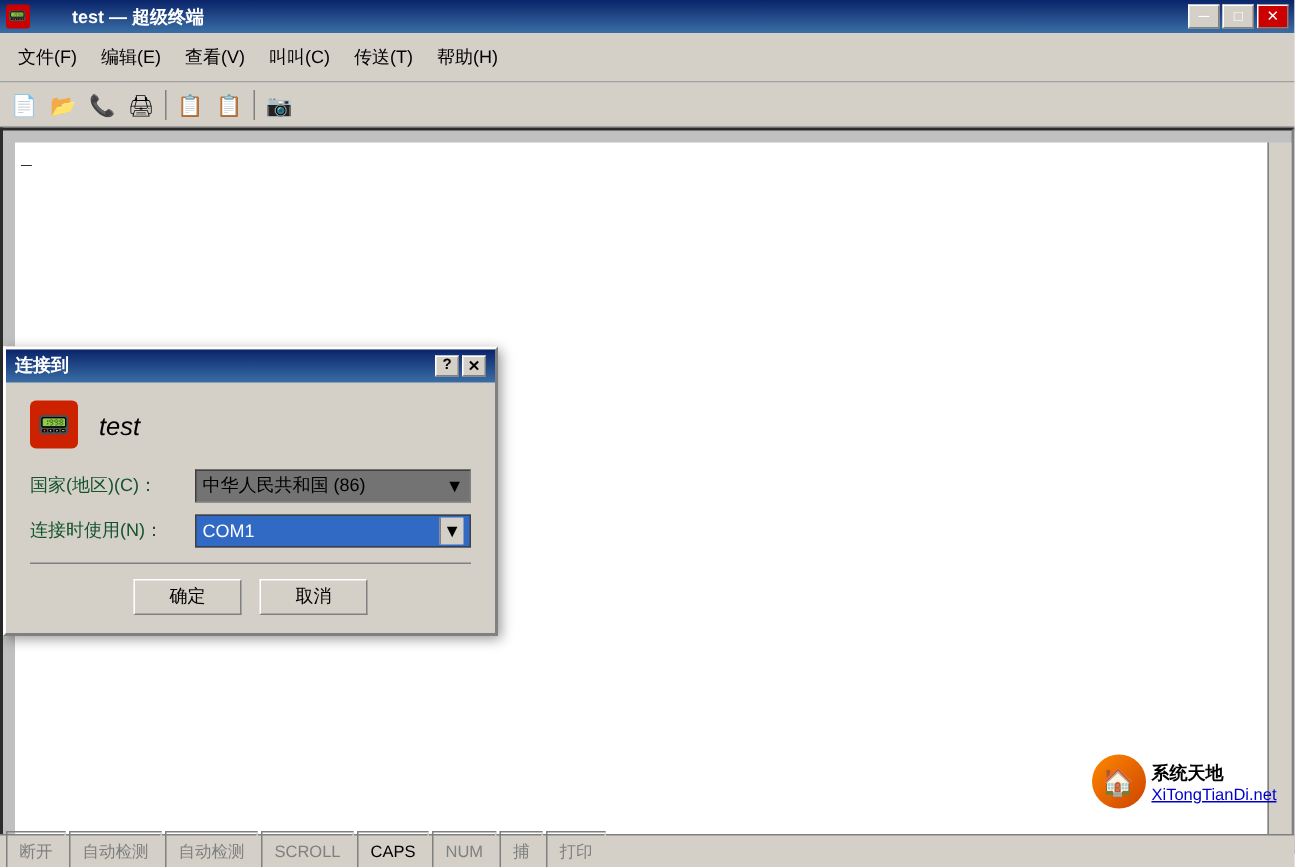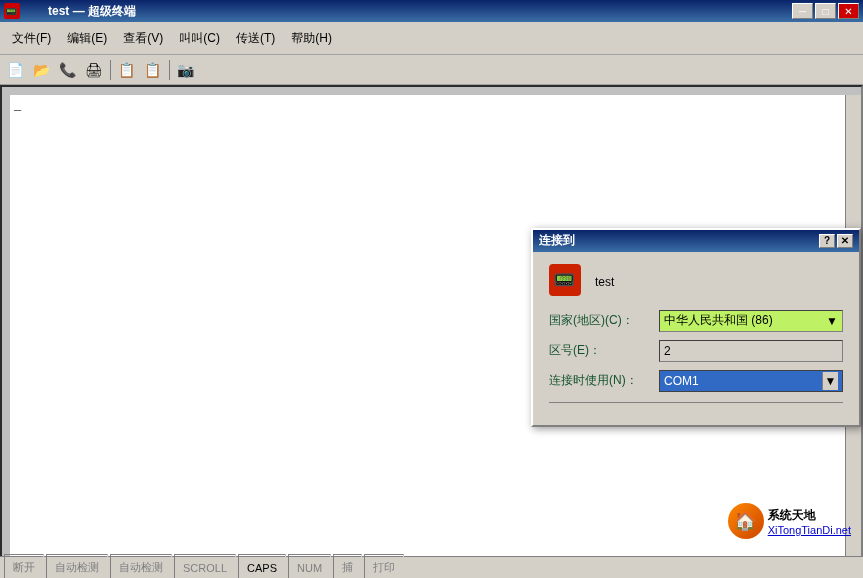--- a/index.html
+++ b/index.html
@@ -138,21 +138,21 @@
       background: #d4d0c8;
       border-left: 1px solid #808080;
     }
 
     
     .dialog-overlay {
       position: absolute;
       top: 0; left: 0; right: 0; bottom: 0;
       display: flex;
       align-items: center;
-      justify-content: flex-end;
+      justify-content: flex-start;
     }
 
     
     .dialog {
       background: #d4d0c8;
       border: 2px solid #ffffff;
       border-right-color: #808080;
       border-bottom-color: #808080;
       width: 330px;
       box-shadow: 2px 2px 8px rgba(0,0,0,0.4);
@@ -225,22 +225,23 @@
       width: 32px;
       height: 32px;
       background: #cc2200;
       border-radius: 4px;
       display: flex;
       align-items: center;
       justify-content: center;
       font-size: 18px;
     }
     .dialog-name {
-      font-size: 12px;
-      color: #000;
+      font-size: 17px;
+      color: #000;
+      font-style: italic;
     }
 
     .dialog-description {
       font-size: 12px;
       margin-bottom: 12px;
       color: #000;
     }
 
     
     .form-row {
@@ -255,21 +256,21 @@
       text-align: left;
     }
     .form-control {
       flex: 1;
     }
 
     
     .form-select {
       width: 100%;
       height: 22px;
-      background: #bef264;
+      background: #737373;
       border: 1px solid #808080;
       border-top-color: #404040;
       border-left-color: #404040;
       font-size: 12px;
       padding: 1px 4px;
       color: #000;
       display: flex;
       align-items: center;
       justify-content: space-between;
       cursor: pointer;
@@ -478,40 +479,38 @@
         <div class="form-row">
           <label class="form-label">国家(地区)(C)：</label>
           <div class="form-control">
             <div class="form-select">
               <span>中华人民共和国 (86)</span>
               <span>▼</span>
             </div>
           </div>
         </div>
 
-        <div class="form-row">
-          <label class="form-label">区号(E)：</label>
-          <div class="form-control">
-            <input class="form-input form-input-readonly" type="text" value="2" readonly="" style="background: rgb(212, 208, 200); border-width: 1px; border-style: solid; border-color: rgb(64, 64, 64) rgb(128, 128, 128) rgb(128, 128, 128) rgb(64, 64, 64); border-image: initial;">
-          </div>
-        </div>
 
 
         <div class="form-row">
           <label class="form-label">连接时使用(N)：</label>
           <div class="form-control">
             <div class="com-select" style="display:flex; align-items:center;">
               <span style="flex:1; color:white;">COM1</span>
               <div class="dropdown-arrow">▼</div>
             </div>
           </div>
         </div>
 
         <div class="dialog-divider"></div>
 
+        <div class="dialog-buttons">
+          <button class="dialog-action-btn">确定</button>
+          <button class="dialog-action-btn">取消</button>
+        </div>
       </div>
     </div>
   </div>
 
   <div class="watermark">
     <div class="watermark-logo">🏠</div>
     <div class="watermark-text">
       <div class="line1">系统天地</div>
       <div class="line2">XiTongTianDi.net</div>
     </div>

